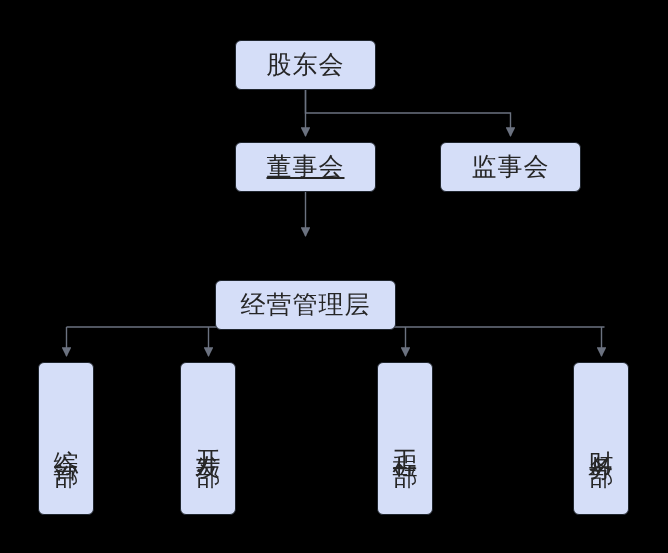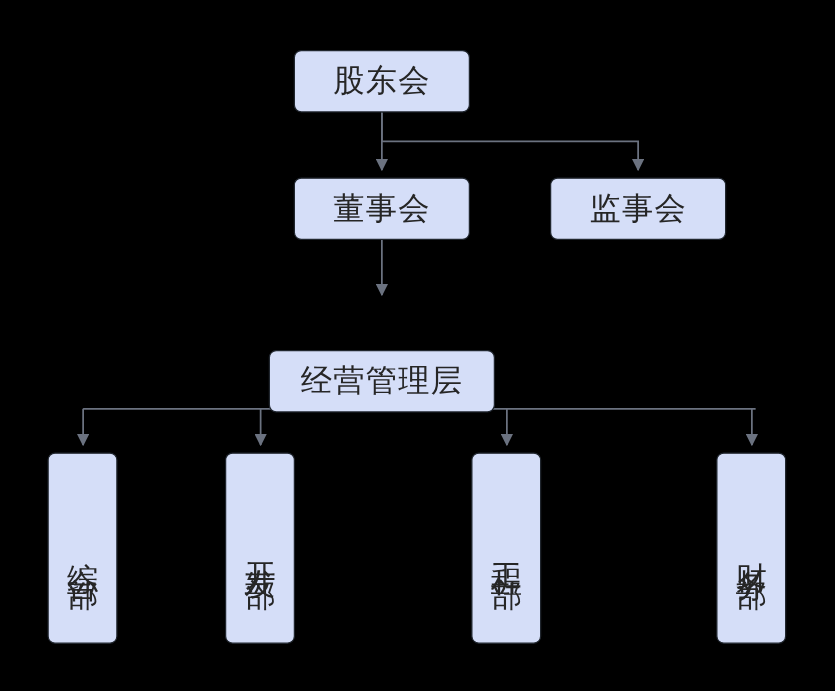--- a/index.html
+++ b/index.html
@@ -80,25 +80,25 @@
       <path d="M 208.5 327 L 208.5 356" stroke="#6b7280" stroke-width="1.4" fill="none" marker-end="url(#arrow)"></path>
       <path d="M 405.5 327 L 405.5 356" stroke="#6b7280" stroke-width="1.4" fill="none" marker-end="url(#arrow)"></path>
       <path d="M 601.5 327 L 601.5 356" stroke="#6b7280" stroke-width="1.4" fill="none" marker-end="url(#arrow)"></path>
     </g>
   </svg>
 
   <div class="node" style="left:235px; top:40px; width:141px; height:50px;">
     <span class="node-label">股东会</span>
   </div>
 
-  <div class="node" style="left:235px; top:142px; width:141px; height:50px;">
+  <div class="node" style="left:235px; top:142px; width:141px; height:50px;text-decoration:underline;">
     <span class="node-label">董事会</span>
   </div>
 
-  <div class="node" style="left:440px; top:142px; width:141px; height:50px;">
+  <div class="node" style="left:440px; top:142px; width:141px; height:50px;font-family:Liberation Serif, serif;">
     <span class="node-label">监事会</span>
   </div>
 
   <div class="node" style="left:215px; top:242px; width:181px; height:50px;margin-top:38px;">
     <span class="node-label">经营管理层</span>
   </div>
 
   <div class="node vertical" style="left:38px; top:362px; width:56px; height:153px;">
     <span class="node-label">综合部</span>
   </div>

